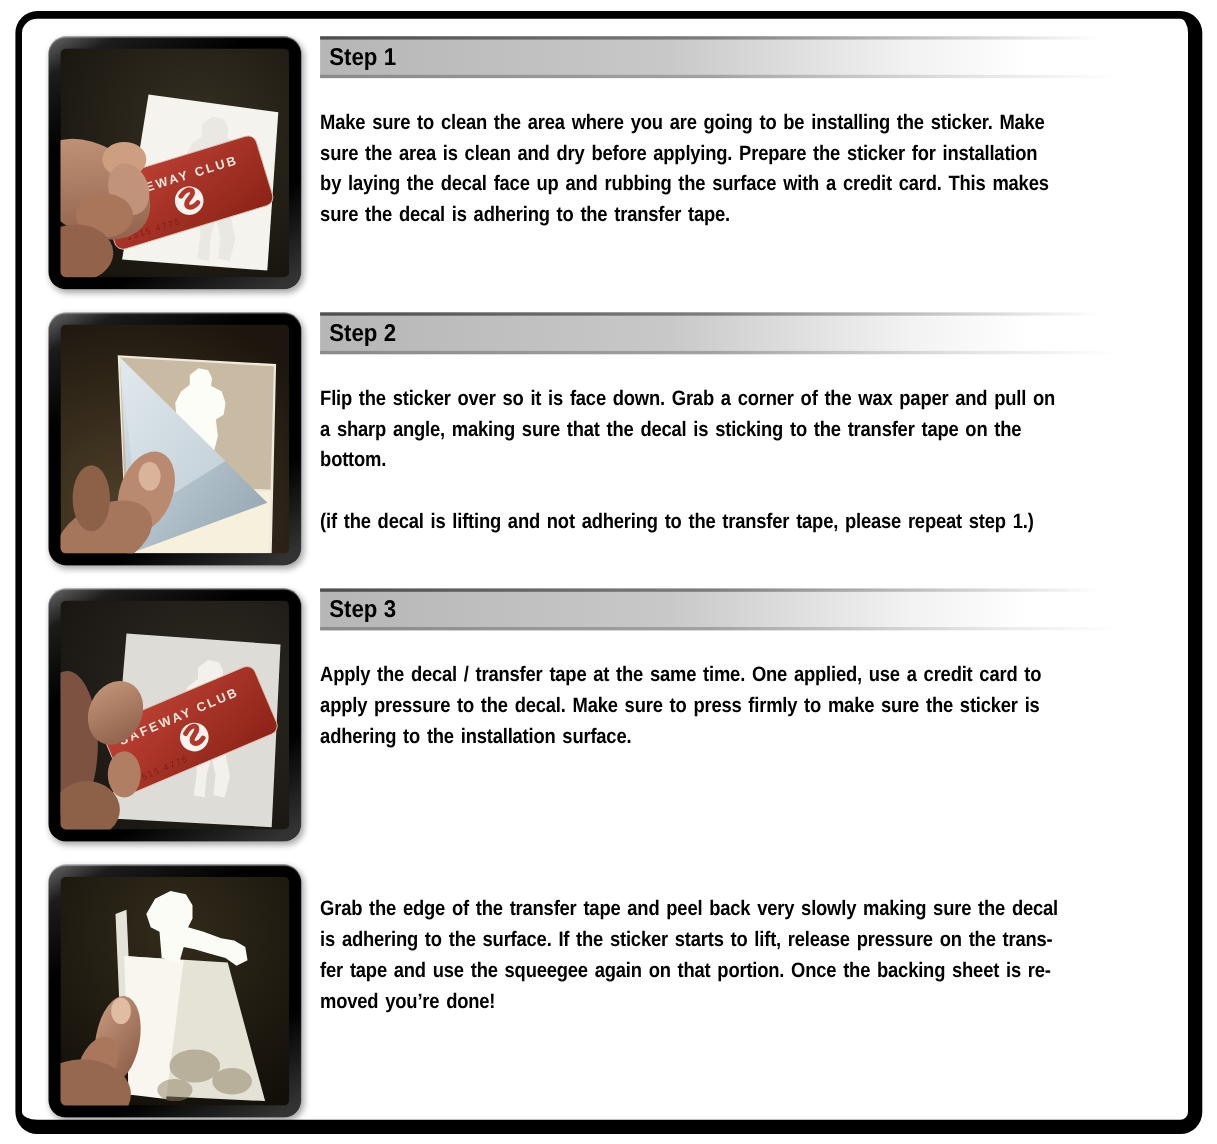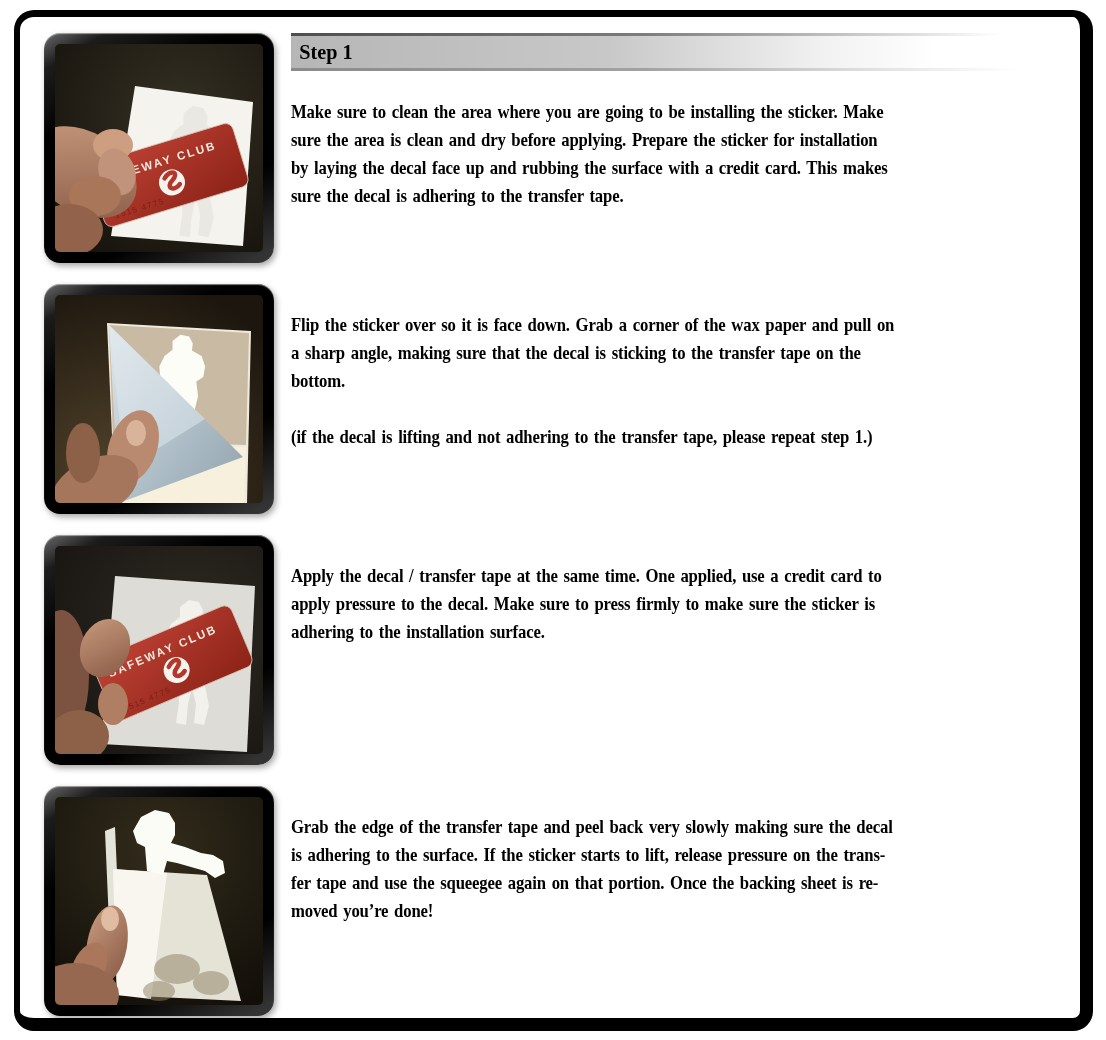--- a/index.html
+++ b/index.html
@@ -1,20 +1,20 @@
 <!DOCTYPE html>
 <html><head>
 <meta charset="utf-8">
 <style>
   html,body{margin:0;padding:0;background:#fff;}
   .sheet{position:relative;width:1106px;height:1040px;background:#fff;
          font-family:"Liberation Sans",sans-serif;color:#000;overflow:hidden;}
   .frame{position:absolute;left:14px;top:10px;width:1079px;height:1021px;box-sizing:border-box;
          border:solid #000;border-width:7px 13px 13px 6px;border-radius:20px;
-         padding:16px 0 0 24px;background:#fff;font-family:Liberation Serif, serif;}
+         padding:16px 0 0 24px;background:#fff;}
   .row{display:flex;gap:17px;margin-bottom:21px;align-items:flex-start;}
   
   .photo-frame{flex:0 0 230px;width:230px;height:230px;box-sizing:border-box;padding:11px;
          border-radius:16px;
          background:linear-gradient(150deg,#6a6a6a 0%,#1c1c1c 10%,#000 30%,#000 72%,#333 96%);
          box-shadow:2px 3px 6px rgba(0,0,0,0.35), inset 0 1px 1px rgba(255,255,255,0.5);}
   .photo-frame svg{display:block;width:208px;height:208px;border-radius:5px;}
   
   .content{flex:1;min-width:0;}
   .step-header{height:38px;position:relative;display:flex;align-items:center;
@@ -123,20 +123,23 @@
           </g>
           <g>
             <ellipse cx="78" cy="152" rx="24" ry="38" transform="rotate(20 78 152)" fill="#b98a6f"></ellipse>
             <ellipse cx="81" cy="138" rx="10" ry="13" fill="#d9b49a"></ellipse>
             <ellipse cx="40" cy="192" rx="46" ry="28" transform="rotate(-25 40 192)" fill="#a5765c"></ellipse>
             <ellipse cx="28" cy="158" rx="17" ry="30" fill="#8d6048"></ellipse>
           </g>
         </svg>
       </div>
       <div class="content">
+        <div class="step-header">
+          <h2 class="step-title">Step 2</h2>
+        </div>
         <div class="step-body">
           <p class="para">Flip the sticker over so it is face down.  Grab a corner of the wax paper and pull on
 a sharp angle, making sure that the decal is sticking to the transfer tape on the
 bottom.</p>
           <p class="para">(if the decal is lifting and not adhering to the transfer tape, please repeat step 1.)</p>
         </div>
       </div>
     </div>
 
     <div class="row">
@@ -150,20 +153,23 @@
             </g>
           <g>
             <ellipse cx="6" cy="130" rx="28" ry="66" fill="#7c5240"></ellipse>
             <ellipse cx="50" cy="102" rx="24" ry="30" transform="rotate(25 50 102)" fill="url(#skin)"></ellipse>
             <ellipse cx="58" cy="158" rx="15" ry="21" fill="#b07e62"></ellipse>
             <ellipse cx="24" cy="190" rx="30" ry="26" fill="#8d6048"></ellipse>
           </g>
         </svg>
       </div>
       <div class="content">
+        <div class="step-header">
+          <h2 class="step-title">Step 3</h2>
+        </div>
         <div class="step-body">
           <p class="para">Apply the decal / transfer tape at the same time.  One applied, use a credit card to
 apply pressure to the decal.  Make sure to press firmly to make sure the sticker is
 adhering to the installation surface.</p>
         </div>
       </div>
     </div>
 
     <div class="row">
       <div class="photo-frame">

